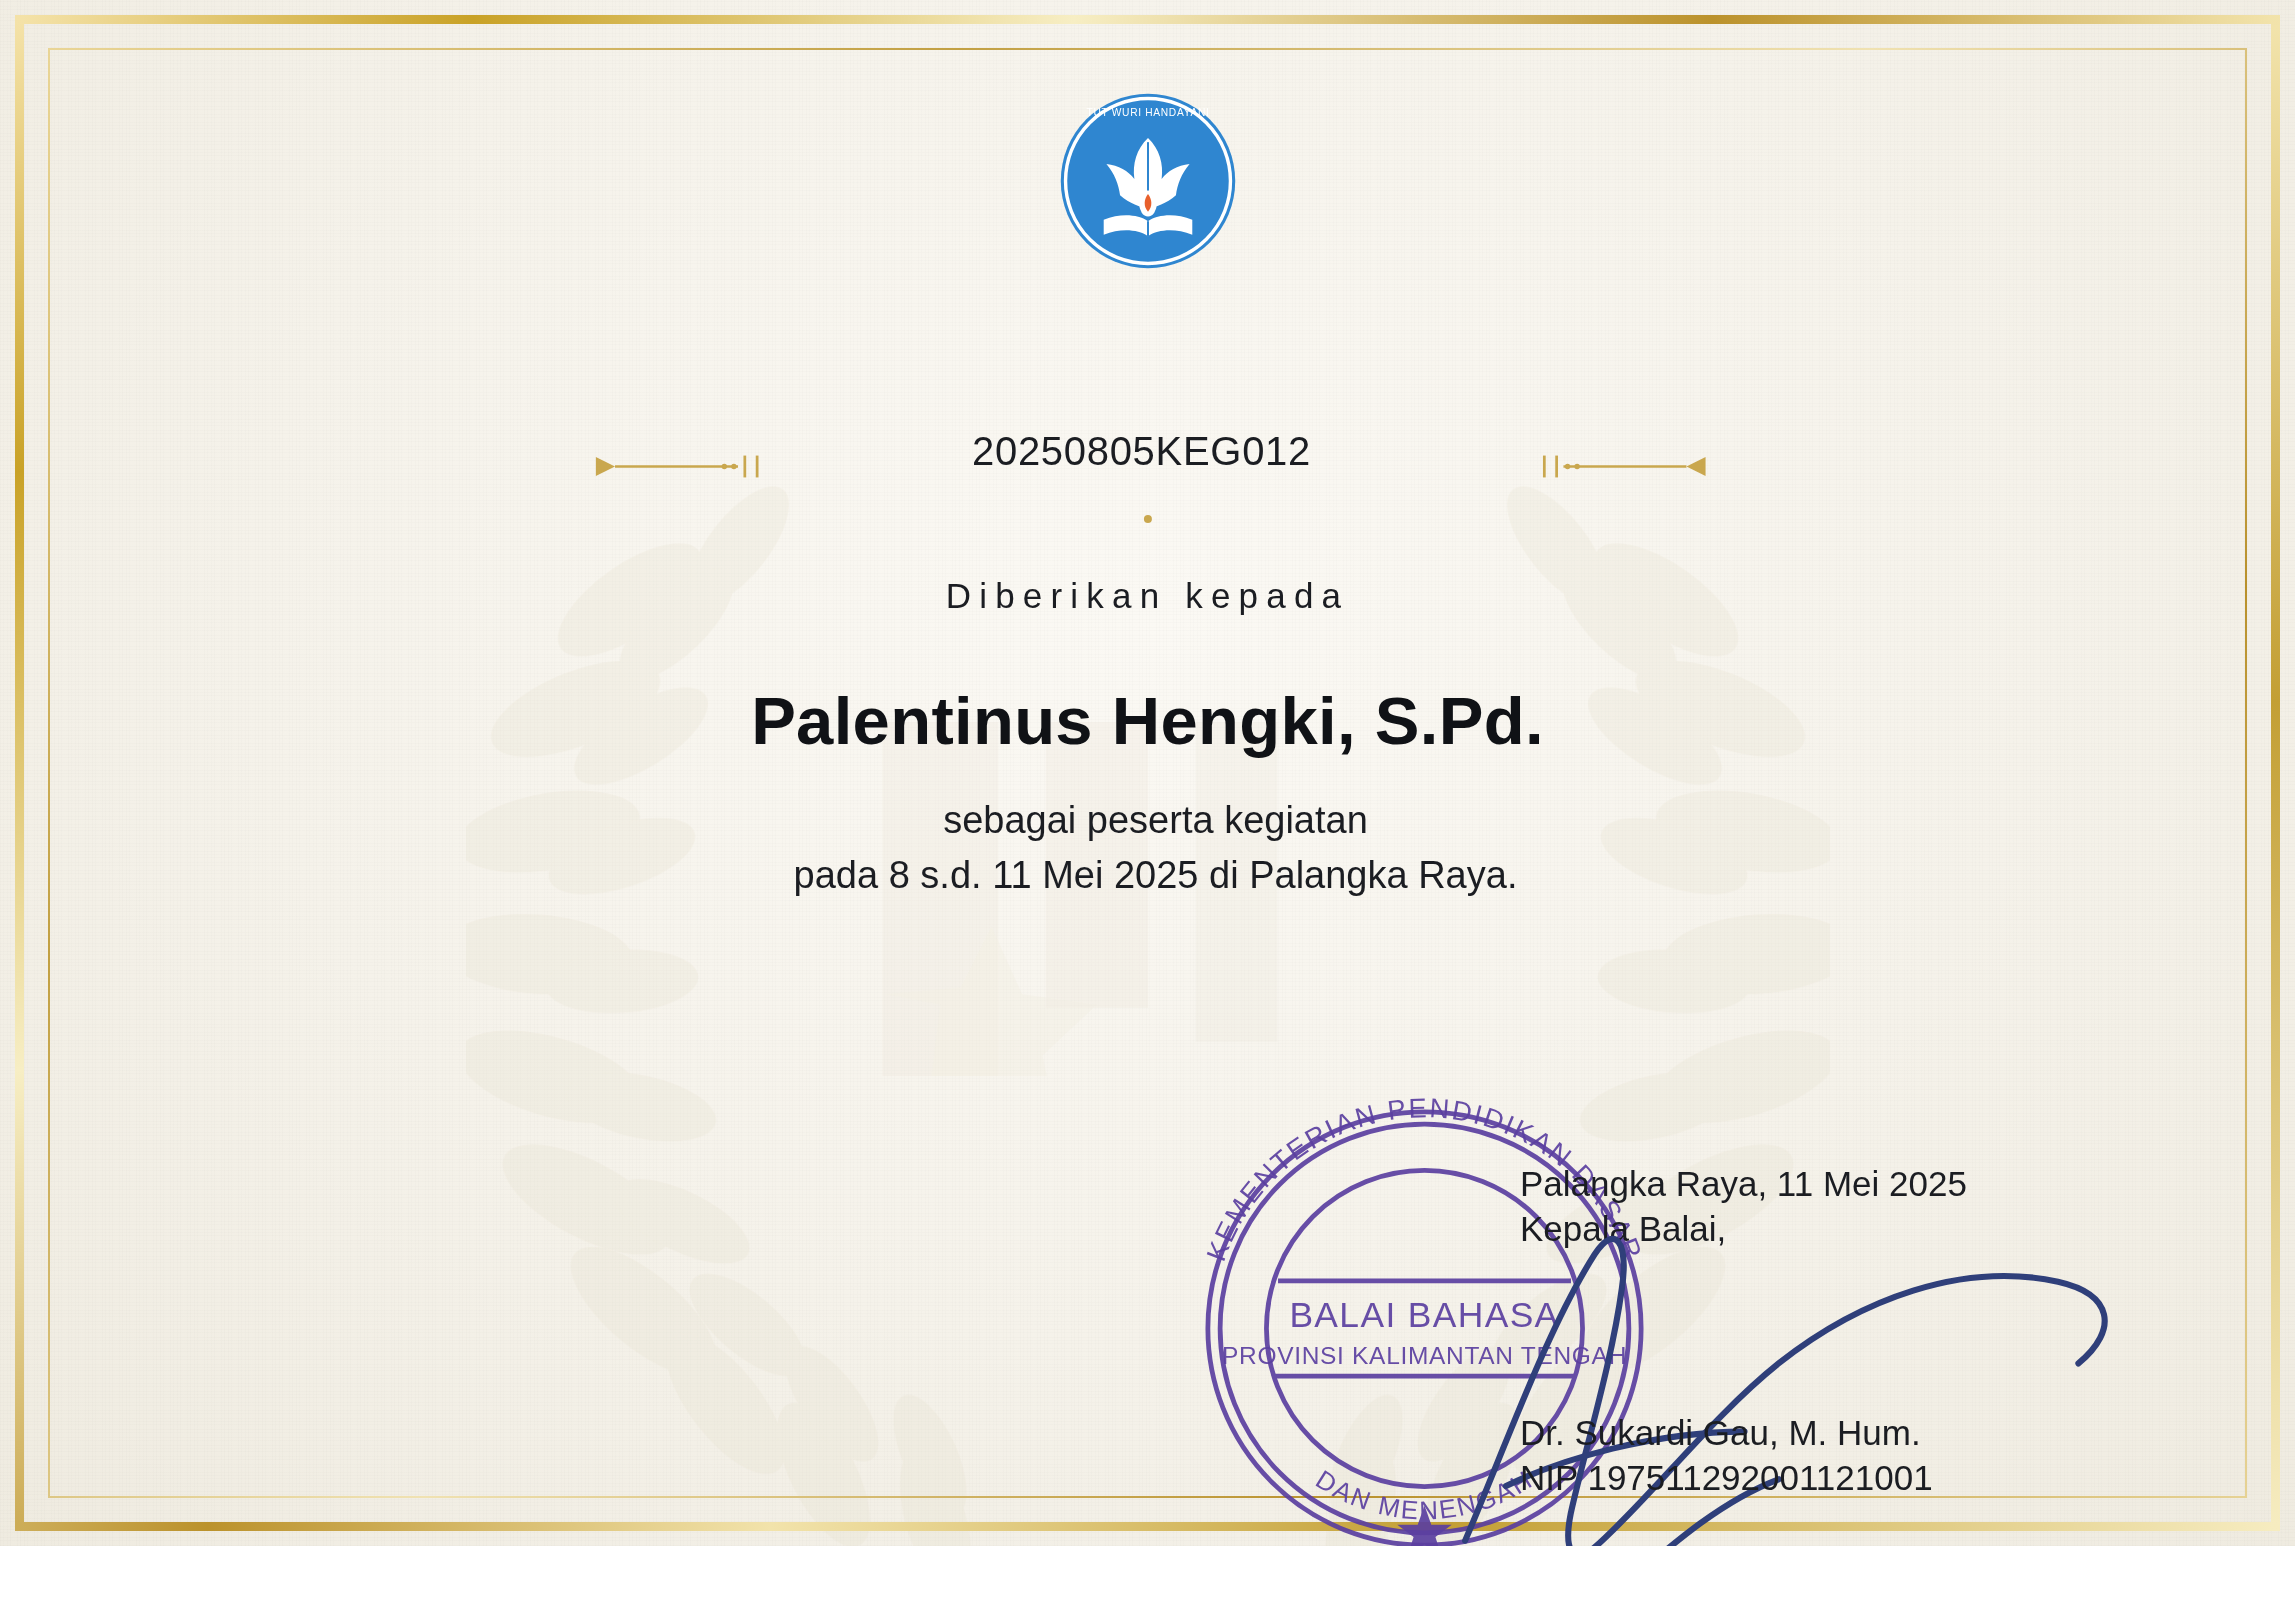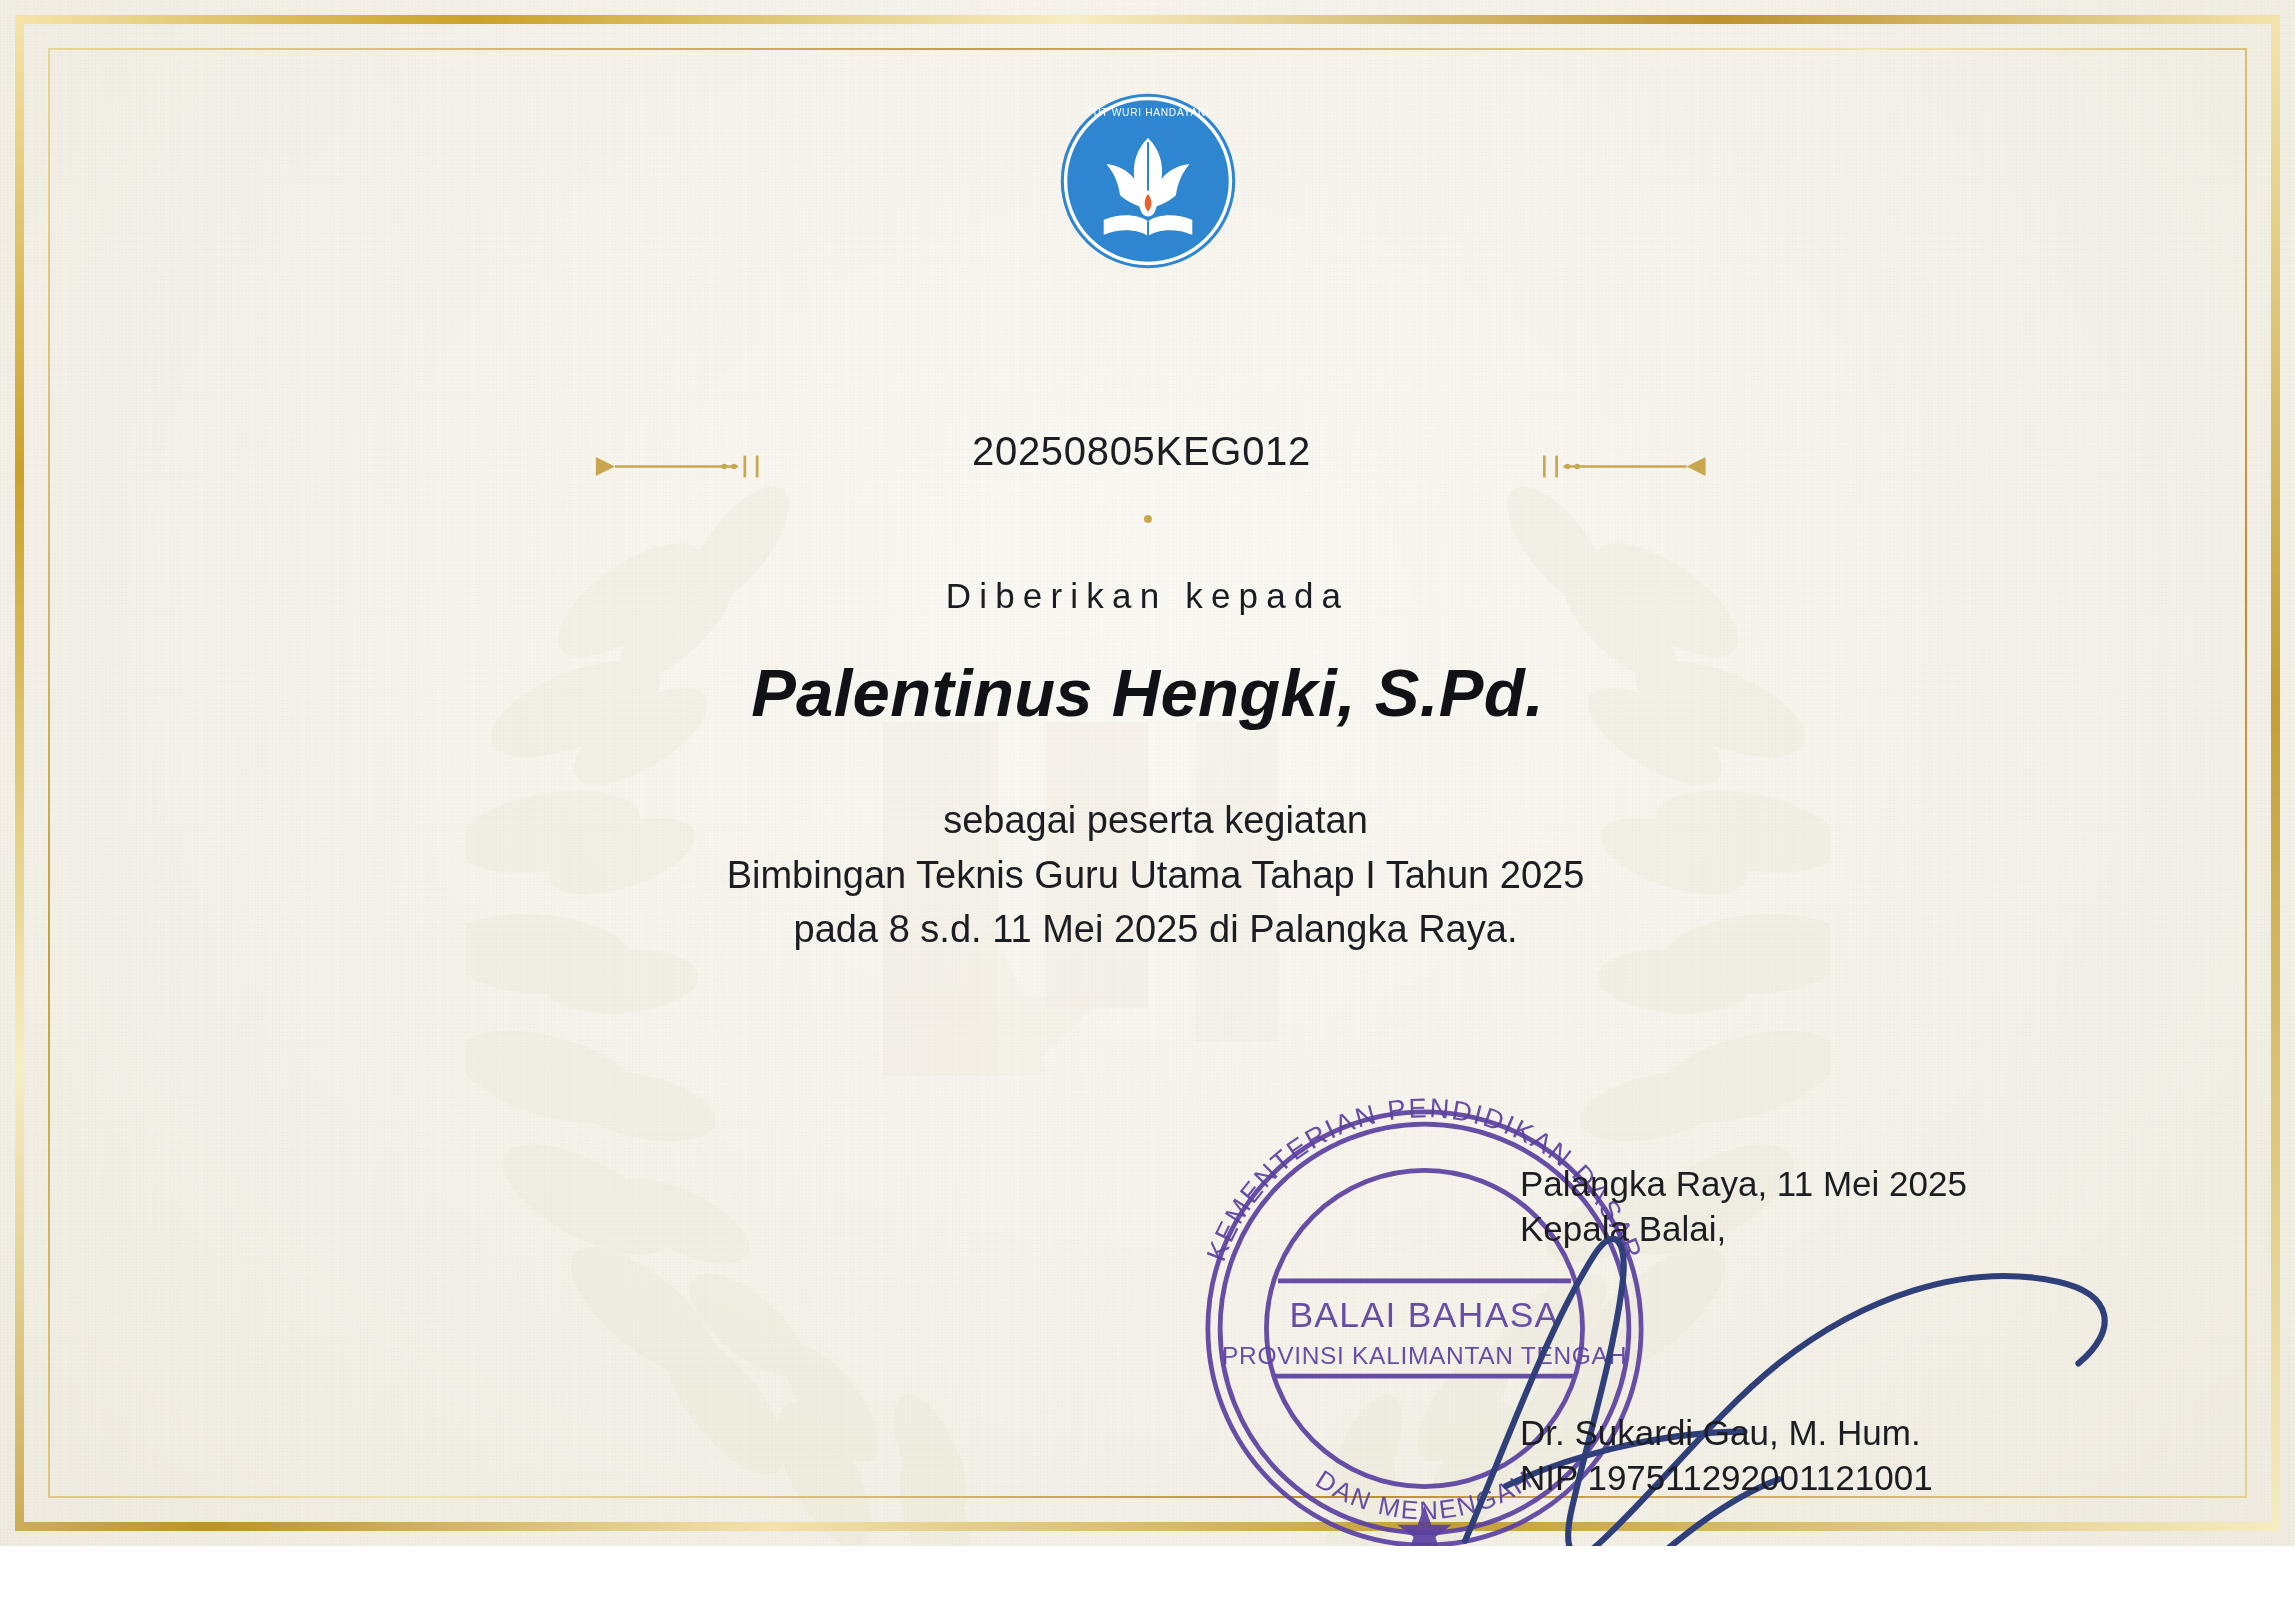--- a/index.html
+++ b/index.html
@@ -113,26 +113,25 @@
     position: absolute;
     left: 0; right: 0;
     top: 576px;
     font-size: 35px;
     letter-spacing: 8.2px;
     color: #1b1d22;
   }
   .recipient {
     position: absolute;
     left: 0; right: 0;
-    top: 654px;
+    top: 682px;
     font-size: 67px;
     font-weight: bold;
     color: #101216;
     letter-spacing: 0.3px;
-    font-style: italic;
   }
   .body-text {
     position: absolute;
     left: 0; right: 0;
     top: 797px;
     font-size: 38px;
     line-height: 1.22;
     color: #1b1d22;
     padding-left: 16px;
   }
@@ -268,21 +267,20 @@
     <div class="cert-number">20250805KEG012</div>
 
     <div class="dot-sep"></div>
 
     <div class="given-to">Diberikan kepada</div>
 
     <div class="recipient">Palentinus Hengki, S.Pd.</div>
 
     <div class="body-text">
       <div>sebagai peserta kegiatan</div>
-      <div>Bimbingan Teknis Guru Utama Tahap I Tahun 2025</div>
       <div>pada 8 s.d. 11 Mei 2025 di Palangka Raya.</div>
     </div>
 
     <svg class="stamp" viewBox="0 0 800 800">
       <defs>
         <path id="arcTop" d="M 90 400 A 310 310 0 0 1 710 400"></path>
         <path id="arcBottom" d="M 120 400 A 280 280 0 0 0 680 400"></path>
       </defs>
       <g stroke="#5b3fa0" fill="none" stroke-width="7" opacity="0.92">
         <circle cx="400" cy="400" r="318"></circle>

